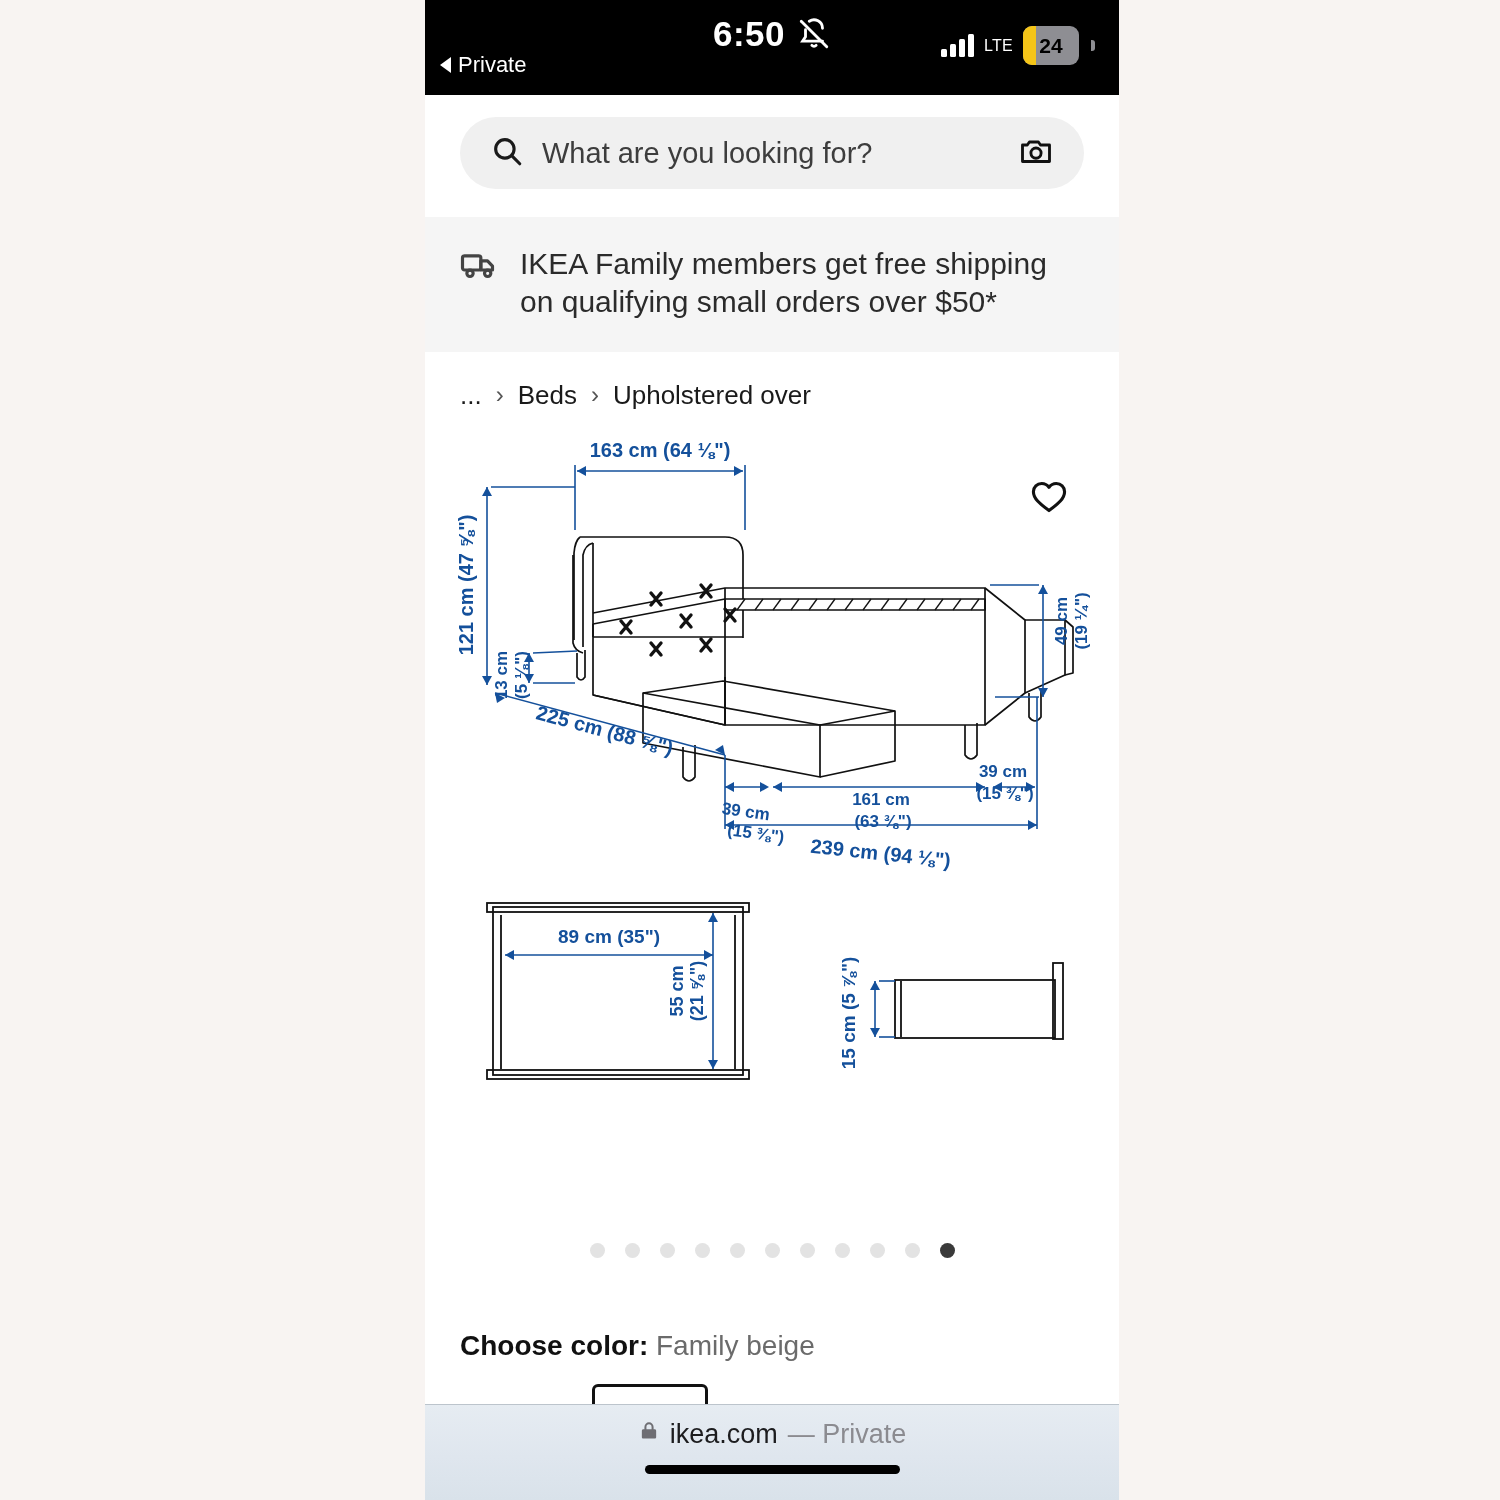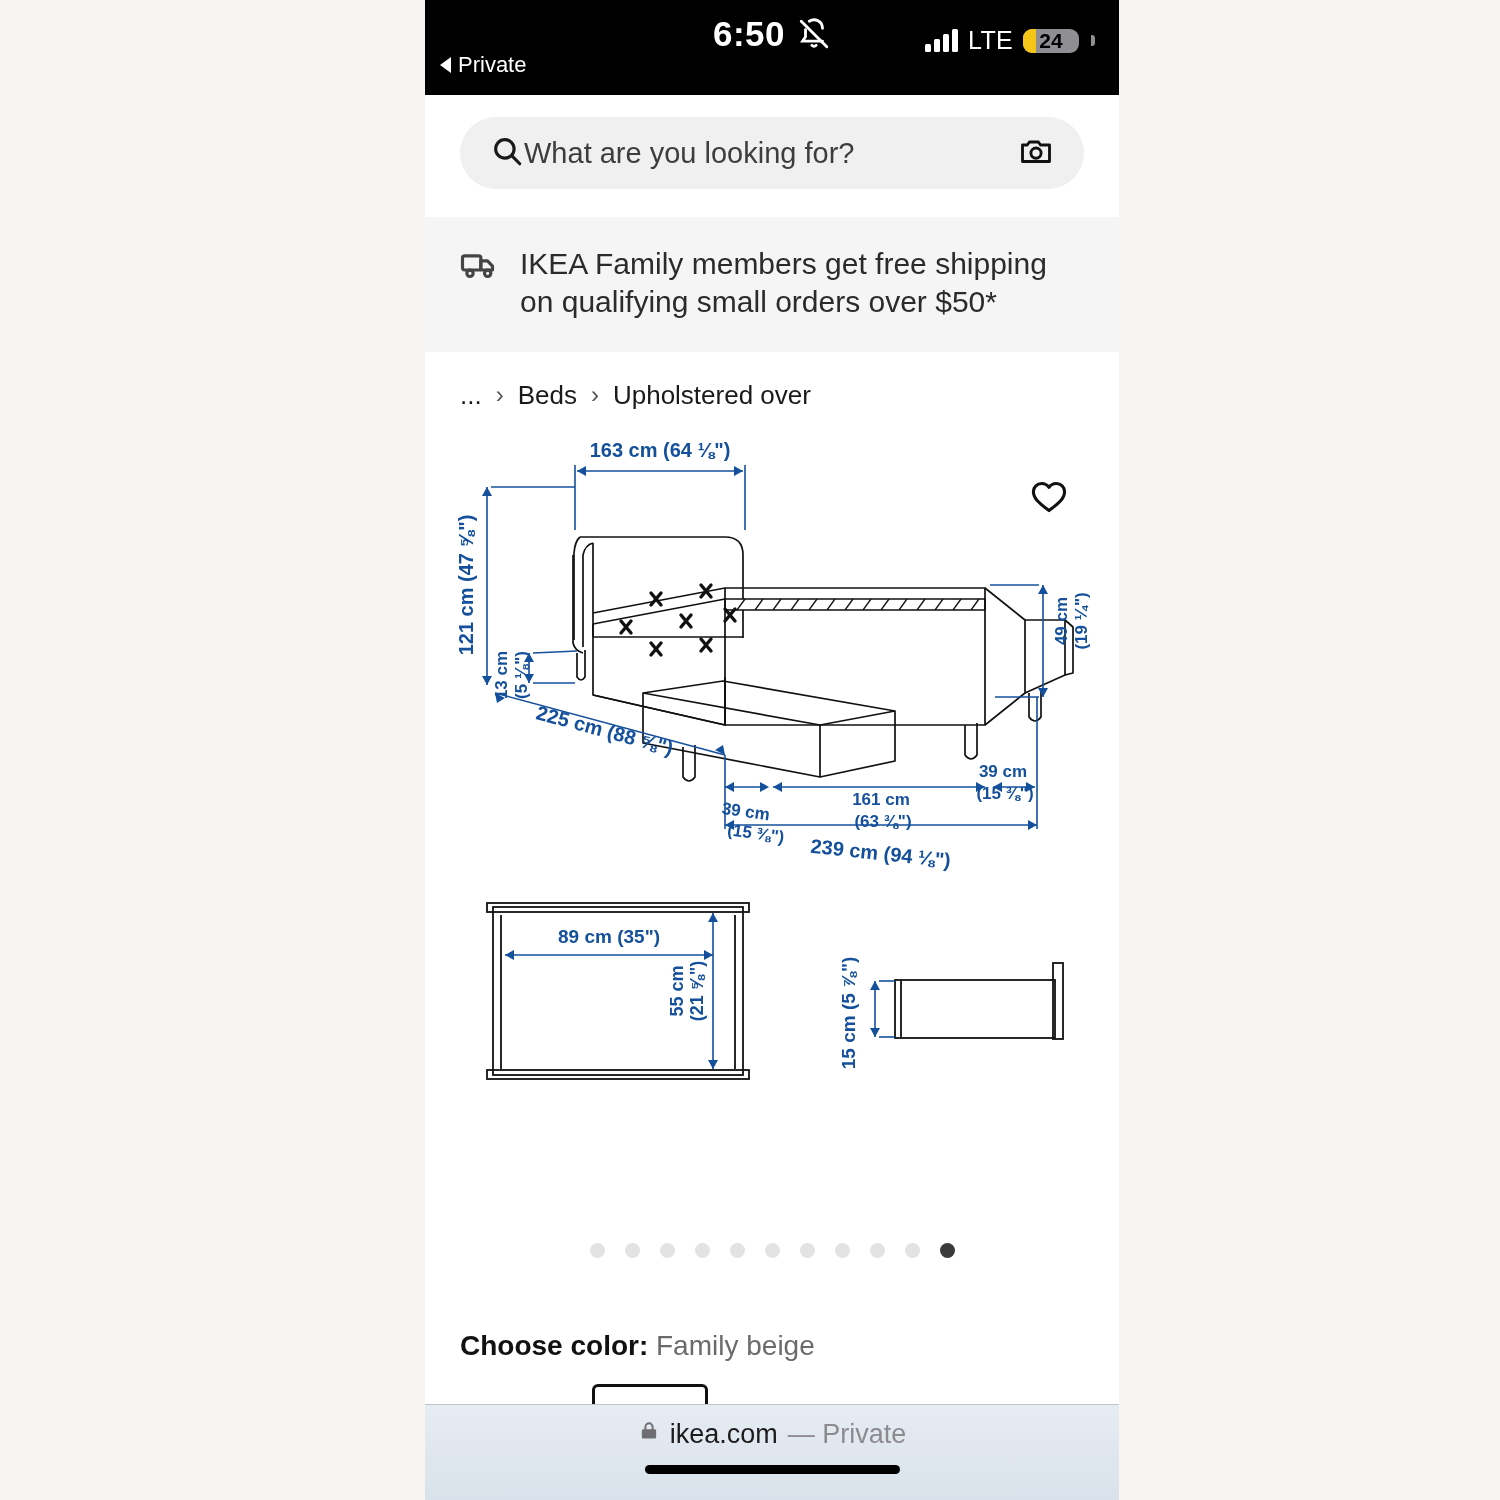--- a/index.html
+++ b/index.html
@@ -45,40 +45,40 @@
   .sb-right {
     position: absolute; right: 24px; top: 26px;
     display: flex; align-items: center; gap: 10px;
   }
   .bars { display: flex; align-items: flex-end; gap: 3px; height: 22px; }
   .bars i { width: 6px; background: #fff; border-radius: 1.5px; display: block; }
   .bars i:nth-child(1) { height: 8px; }
   .bars i:nth-child(2) { height: 13px; }
   .bars i:nth-child(3) { height: 18px; }
   .bars i:nth-child(4) { height: 23px; }
-  .lte { font-size: 25px; font-weight: 500; letter-spacing: .3px; }
+  .lte { font-size: 16px; font-weight: 500; letter-spacing: .3px; }
   .batt {
-    position: relative; width: 56px; height: 24px;
+    position: relative; width: 56px; height: 39px;
     border-radius: 9px; background: #8e8e93; overflow: hidden;
     display: flex; align-items: center;
   }
   .batt .fill { position: absolute; left: 0; top: 0; bottom: 0; width: 24%; background: #f5c518; }
   .batt .num {
     position: relative; width: 100%; text-align: center;
     font-size: 21px; font-weight: 700; color: #000;
   }
   .batt-tip {
     width: 4px; height: 11px; background: #8e8e93;
     border-radius: 0 3px 3px 0; margin-left: 2px;
   }
 
   
   .search-wrap { background: #fff; padding: 22px 35px 28px; }
   .search-bar {
-    display: flex; align-items: center; 
+    display: flex; align-items: center; gap: 18px;
     background: #f0f0f0; border-radius: 36px;
     height: 72px; padding: 0 30px;
   }
   .search-bar .ph { flex: 1; font-size: 29px; color: #3d3d3d; }
 
   
   .banner {
     background: #f5f5f5; padding: 28px 35px 30px;
     display: flex; gap: 20px; align-items: flex-start;
   }

